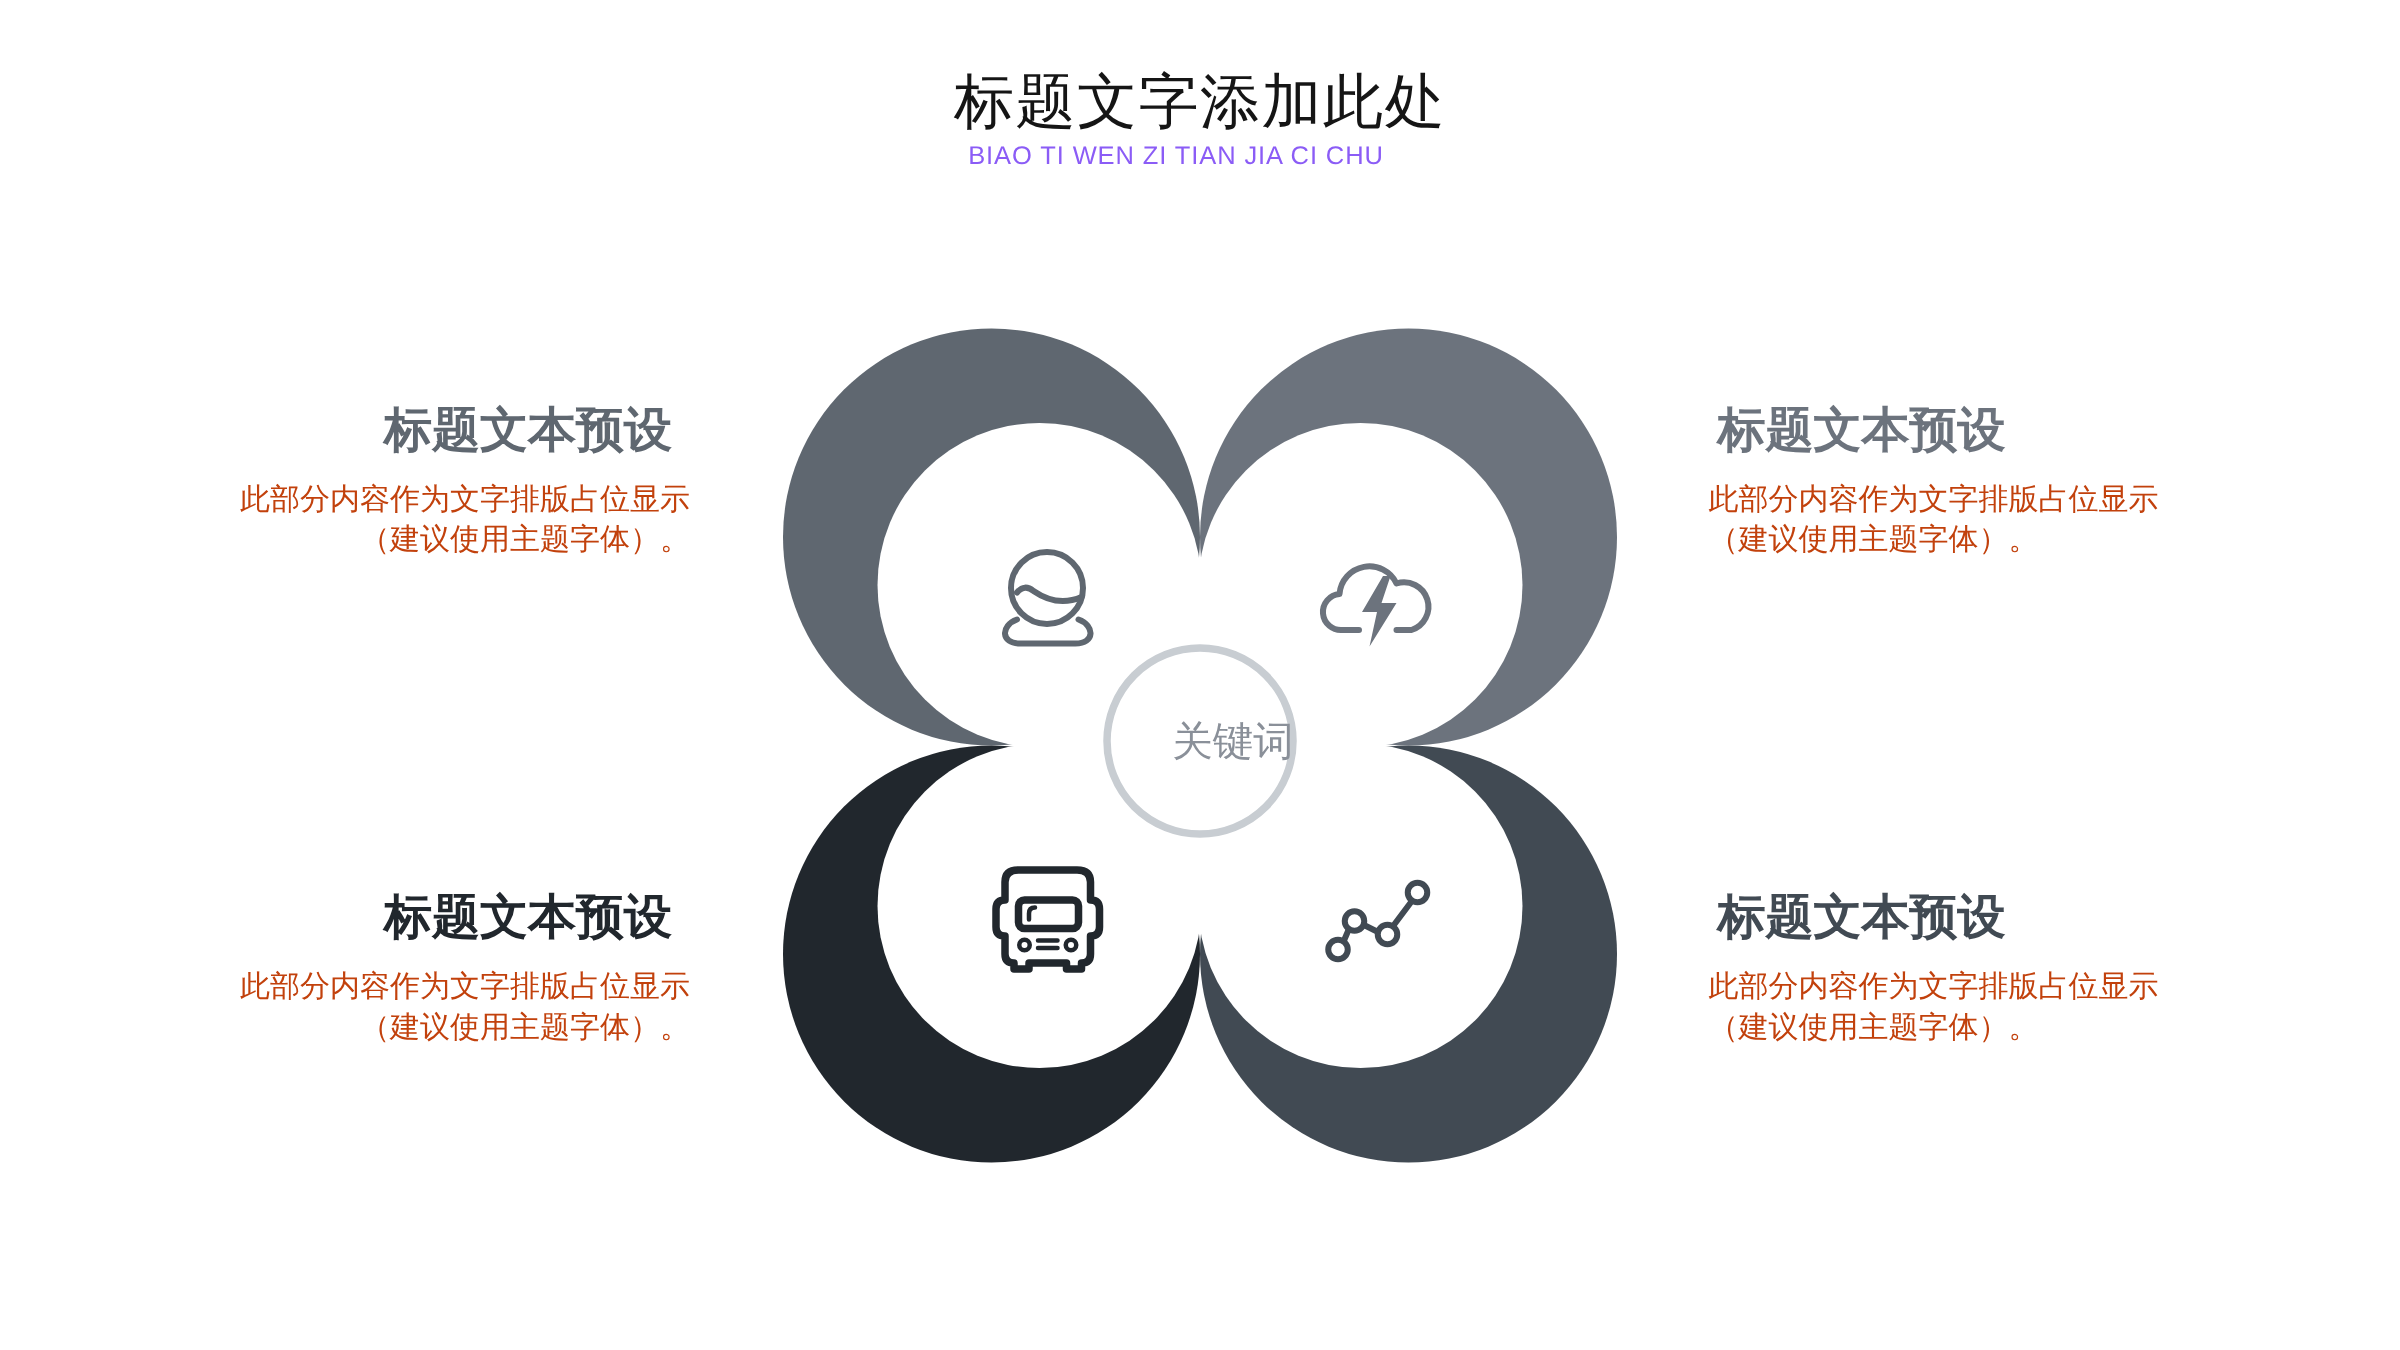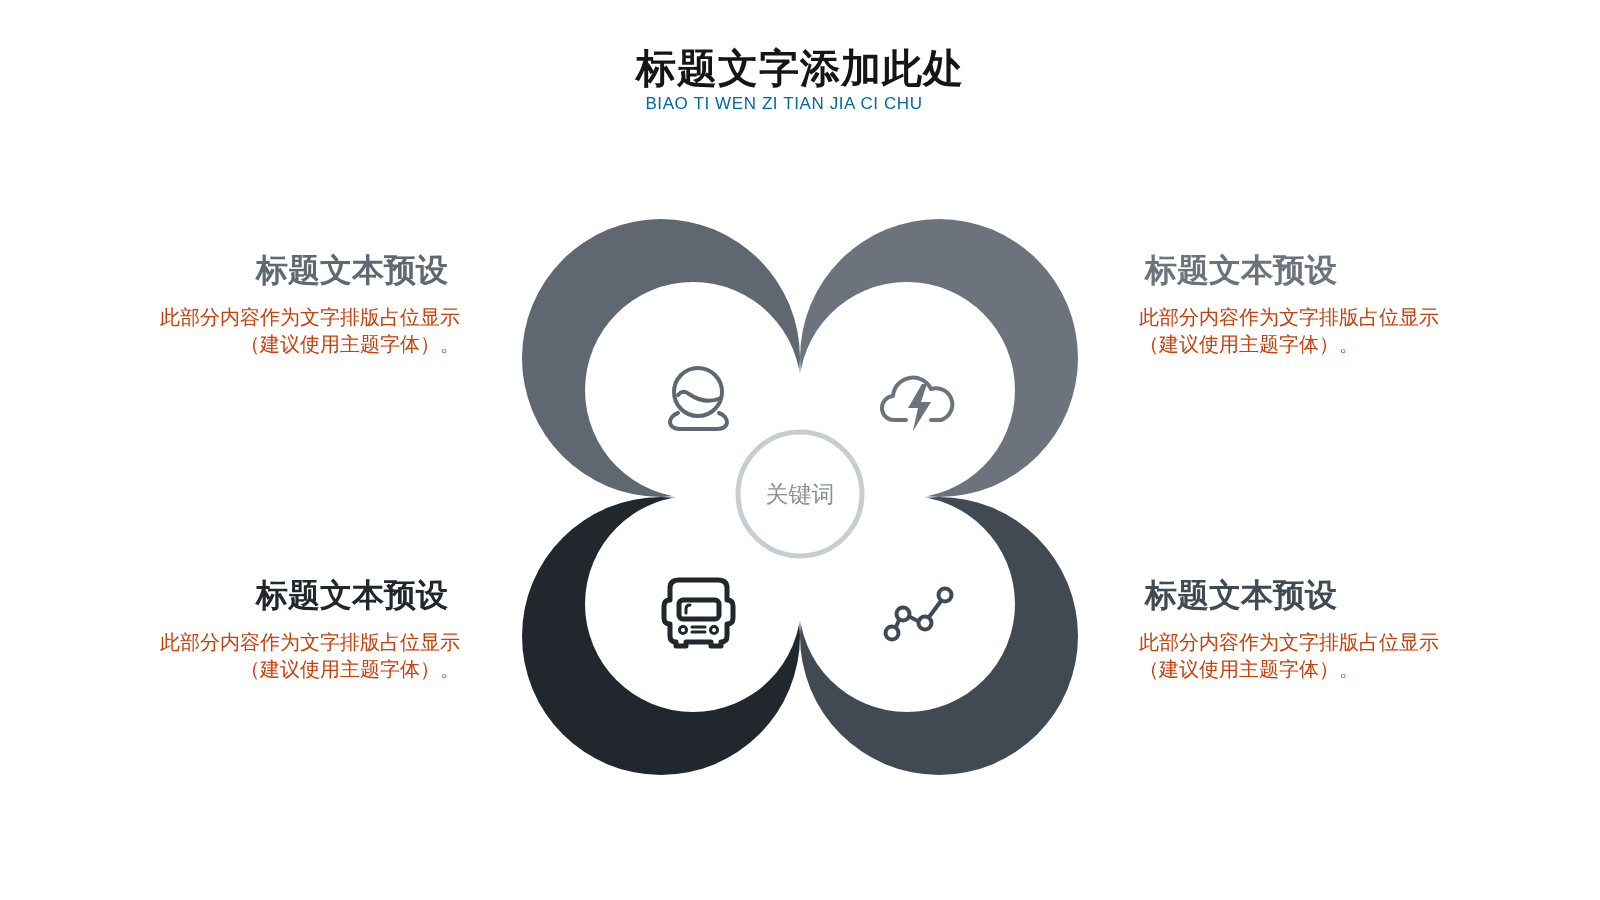--- a/index.html
+++ b/index.html
@@ -1,31 +1,31 @@
 <!DOCTYPE html>
 <html><head>
 <meta charset="utf-8">
 <style>
   html, body { margin: 0; padding: 0; background: #ffffff; }
   body { width: 1600px; height: 900px; position: relative; overflow: hidden;
          font-family: "Liberation Sans", "DejaVu Sans", sans-serif; }
   .header-title { position: absolute; left: 0; width: 1600px; top: 44px; text-align: center;
-                  font-size: 40px; line-height: 48px; color: #151515; letter-spacing: 1px; font-weight: bold; }
+                  font-size: 40px; line-height: 48px; color: #151515; letter-spacing: 1px; }
   .header-sub { position: absolute; left: 0; width: 1568px; top: 94px; text-align: center;
-                font-size: 17px; line-height: 20px; color: #0369a1; letter-spacing: 0.6px; }
+                font-size: 17px; line-height: 20px; color: #8b5cf6; letter-spacing: 0.6px; }
   .diagram { position: absolute; left: 0; top: 0; width: 1600px; height: 900px; }
-  .block { position: absolute; width: 340px; }
+  .block { position: absolute; width: 340px; margin-top: 16px; }
   .block.left { text-align: right; left: 120px; }
   .block.right { text-align: left; left: 1139px; }
   .block-title { font-size: 32px; line-height: 40px; font-weight: bold; }
   .block.left .block-title { padding-right: 12px; }
   .block.right .block-title { padding-left: 6px; }
   .block-body { font-size: 20px; line-height: 27px; color: #c2410c; margin-top: 14px; white-space: nowrap; }
-  .keyword { position: absolute; left: 735px; top: 429px; width: 130px; height: 130px;
-             line-height: 130px; text-align: center; font-size: 23px; color: #8a9099; }
+  .keyword { position: absolute; left: 757px; top: 429px; width: 130px; height: 130px;
+             line-height: 130px; text-align: center; font-size: 27px; color: #8a9099; }
 </style>
 </head>
 <body>
 
 <div class="header-title">标题文字添加此处</div>
 <div class="header-sub">BIAO TI WEN ZI TIAN JIA CI CHU</div>
 
 <svg class="diagram" viewBox="0 0 1600 900" xmlns="http://www.w3.org/2000/svg">
 
   <circle cx="661" cy="358" r="139" fill="#5f6770"></circle>

